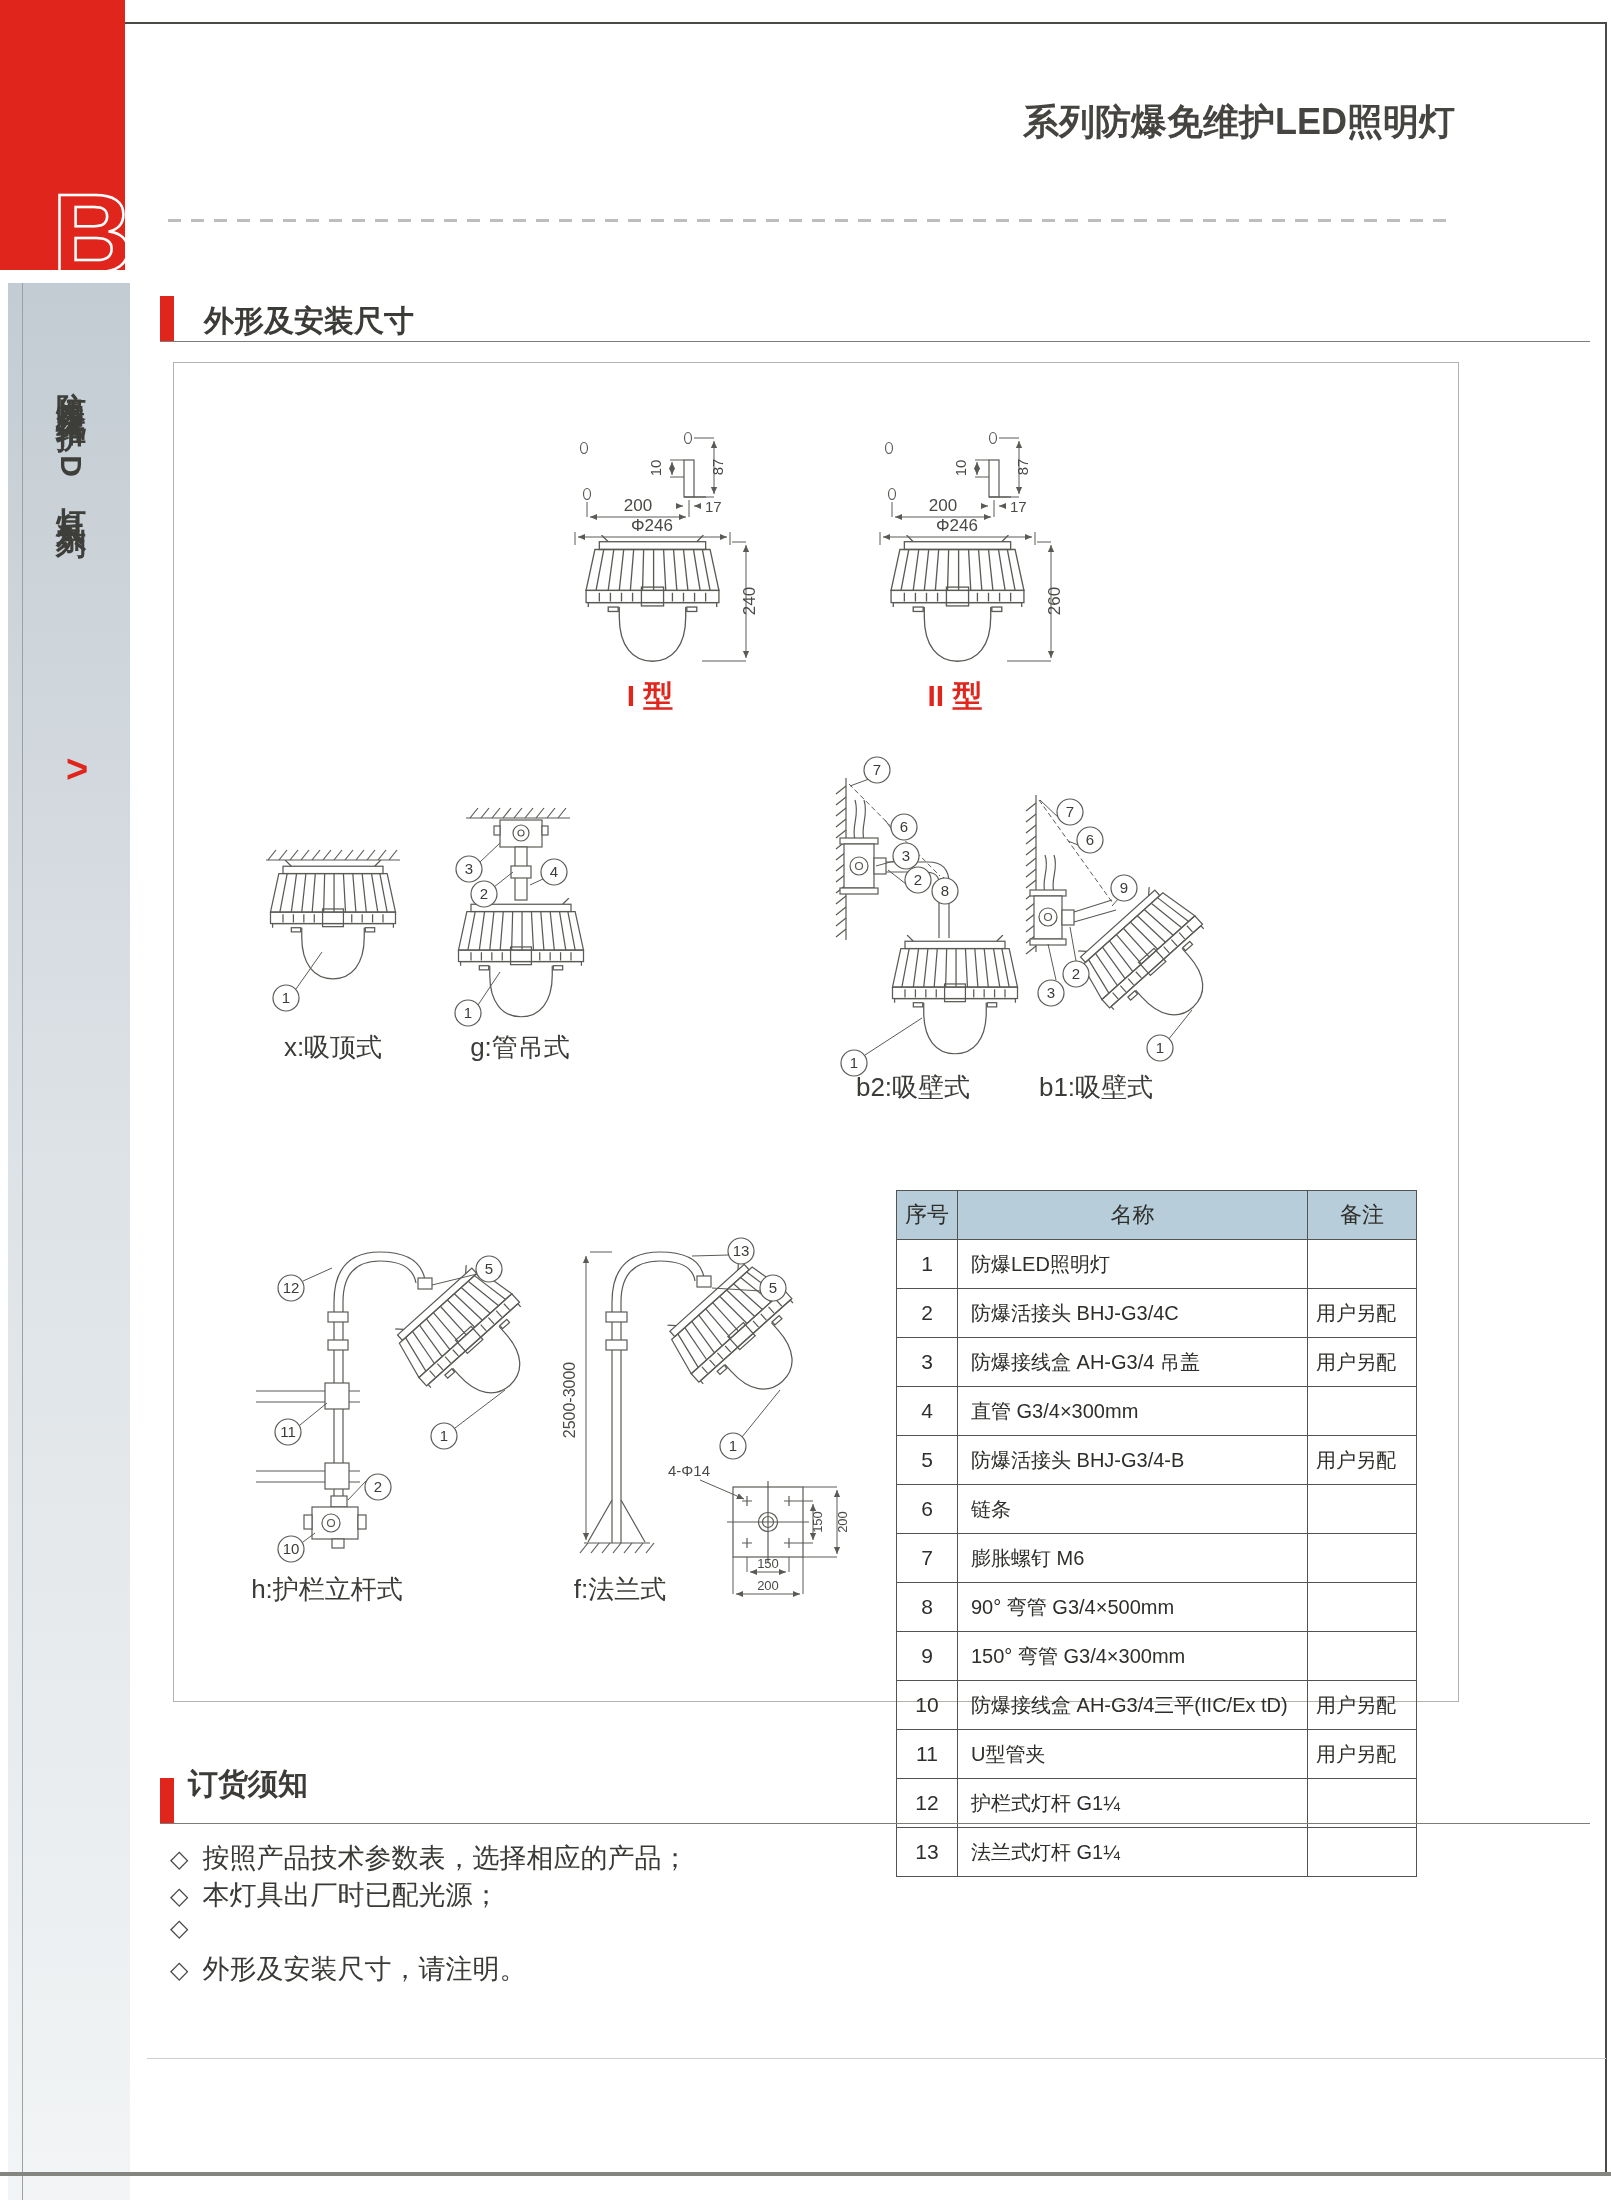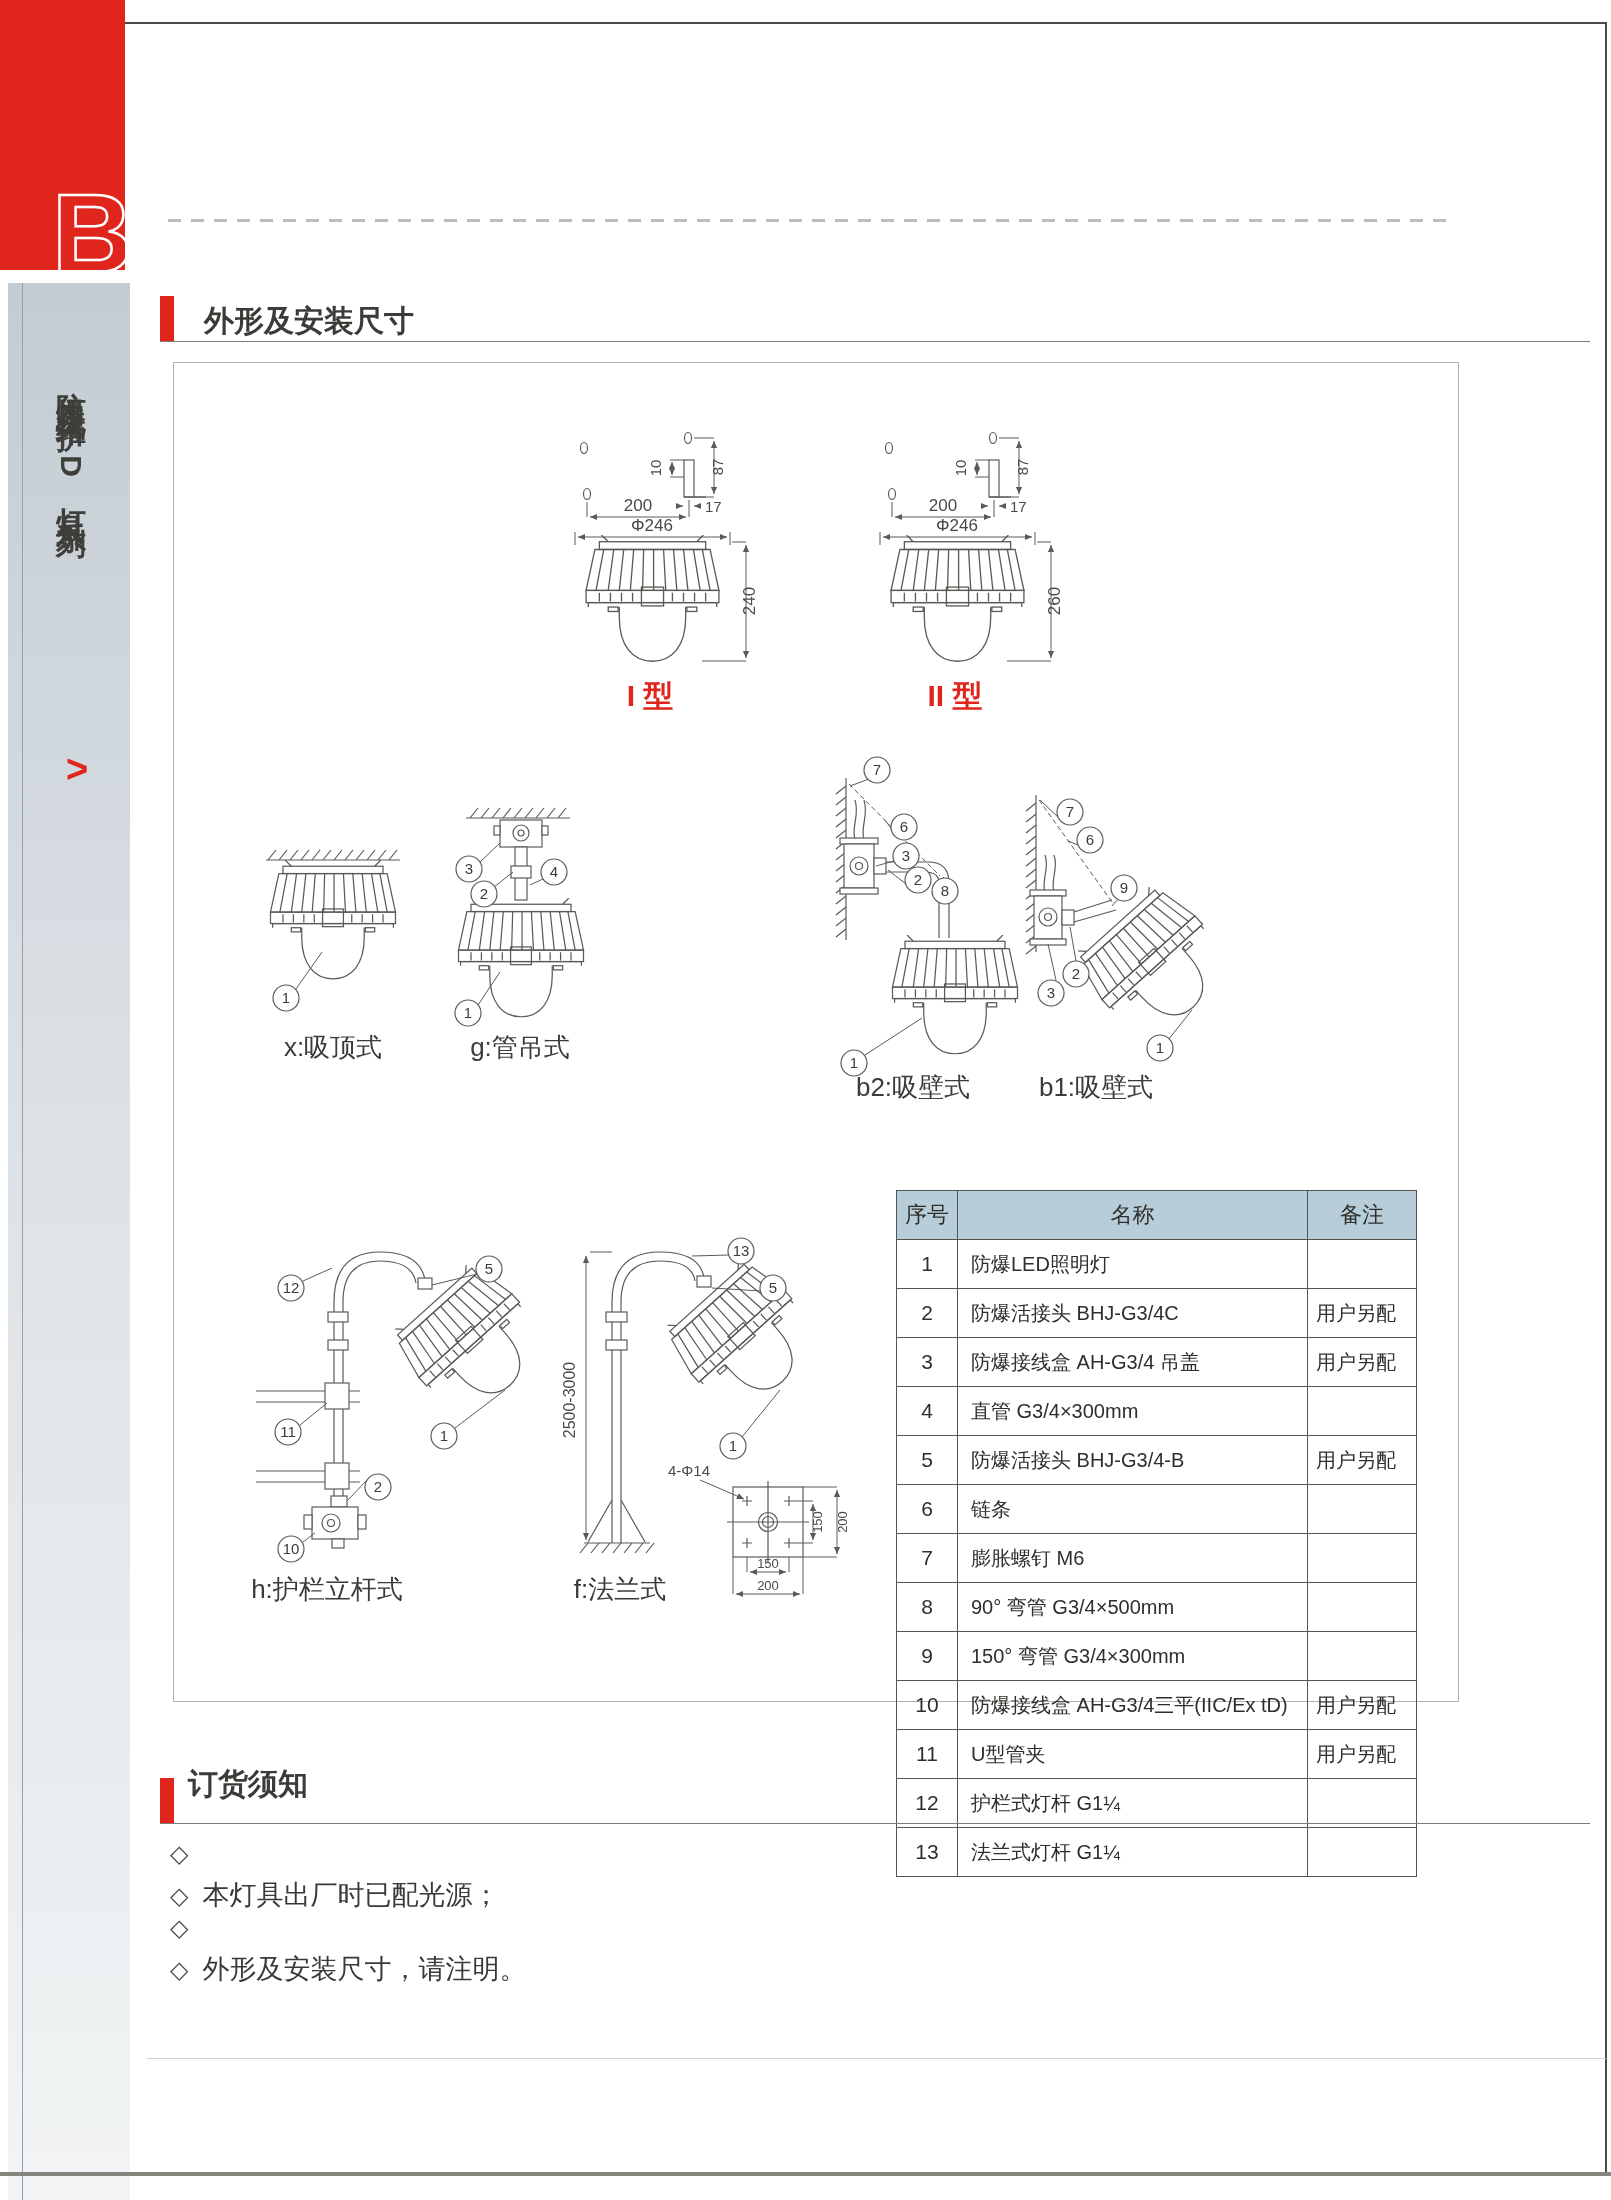--- a/index.html
+++ b/index.html
@@ -73,20 +73,21 @@
   </svg>
 </div>
 <div class="abs side-strip"></div>
 <div class="abs side-strip-line"></div>
 <div class="abs side-text">防爆免维护LED灯具系列</div>
 <div class="abs side-arrow">&gt;</div>
 
 <div class="abs top-rule"></div>
 <div class="abs right-rule"></div>
 <div class="abs title-wrap">
+  <div class="series-subtitle">系列防爆免维护LED照明灯</div>
 </div>
 <div class="abs dashed-rule"></div>
 
 <div class="abs sec-bar" style="left:160px;top:296px;"></div>
 <div class="abs sec-title" style="left:204px;top:301px;">外形及安装尺寸</div>
 <div class="abs sec-rule" style="left:160px;top:341px;width:1430px;"></div>
 
 <div class="abs panel"></div>
 
 <svg class="abs" style="left:173px;top:362px;" width="1284" height="1338" viewBox="173 362 1284 1338">
@@ -516,20 +517,21 @@
     </tbody>
 </table>
 
 <div class="abs sec-bar" style="left:160px;top:1778px;"></div>
 <div class="abs sec-title" style="left:188px;top:1764px;">订货须知</div>
 <div class="abs sec-rule" style="left:160px;top:1823px;width:1430px;"></div>
 
 <div class="abs notes-list">
   <div class="note-line">
     <span class="diamond">◇</span>
+    <span>按照产品技术参数表，选择相应的产品；</span>
   </div>
   <div class="note-line">
     <span class="diamond">◇</span>
     <span>本灯具出厂时已配光源；</span>
   </div>
   <div class="note-line">
     <span class="diamond">◇</span>
   </div>
   <div class="note-line">
     <span class="diamond">◇</span>

